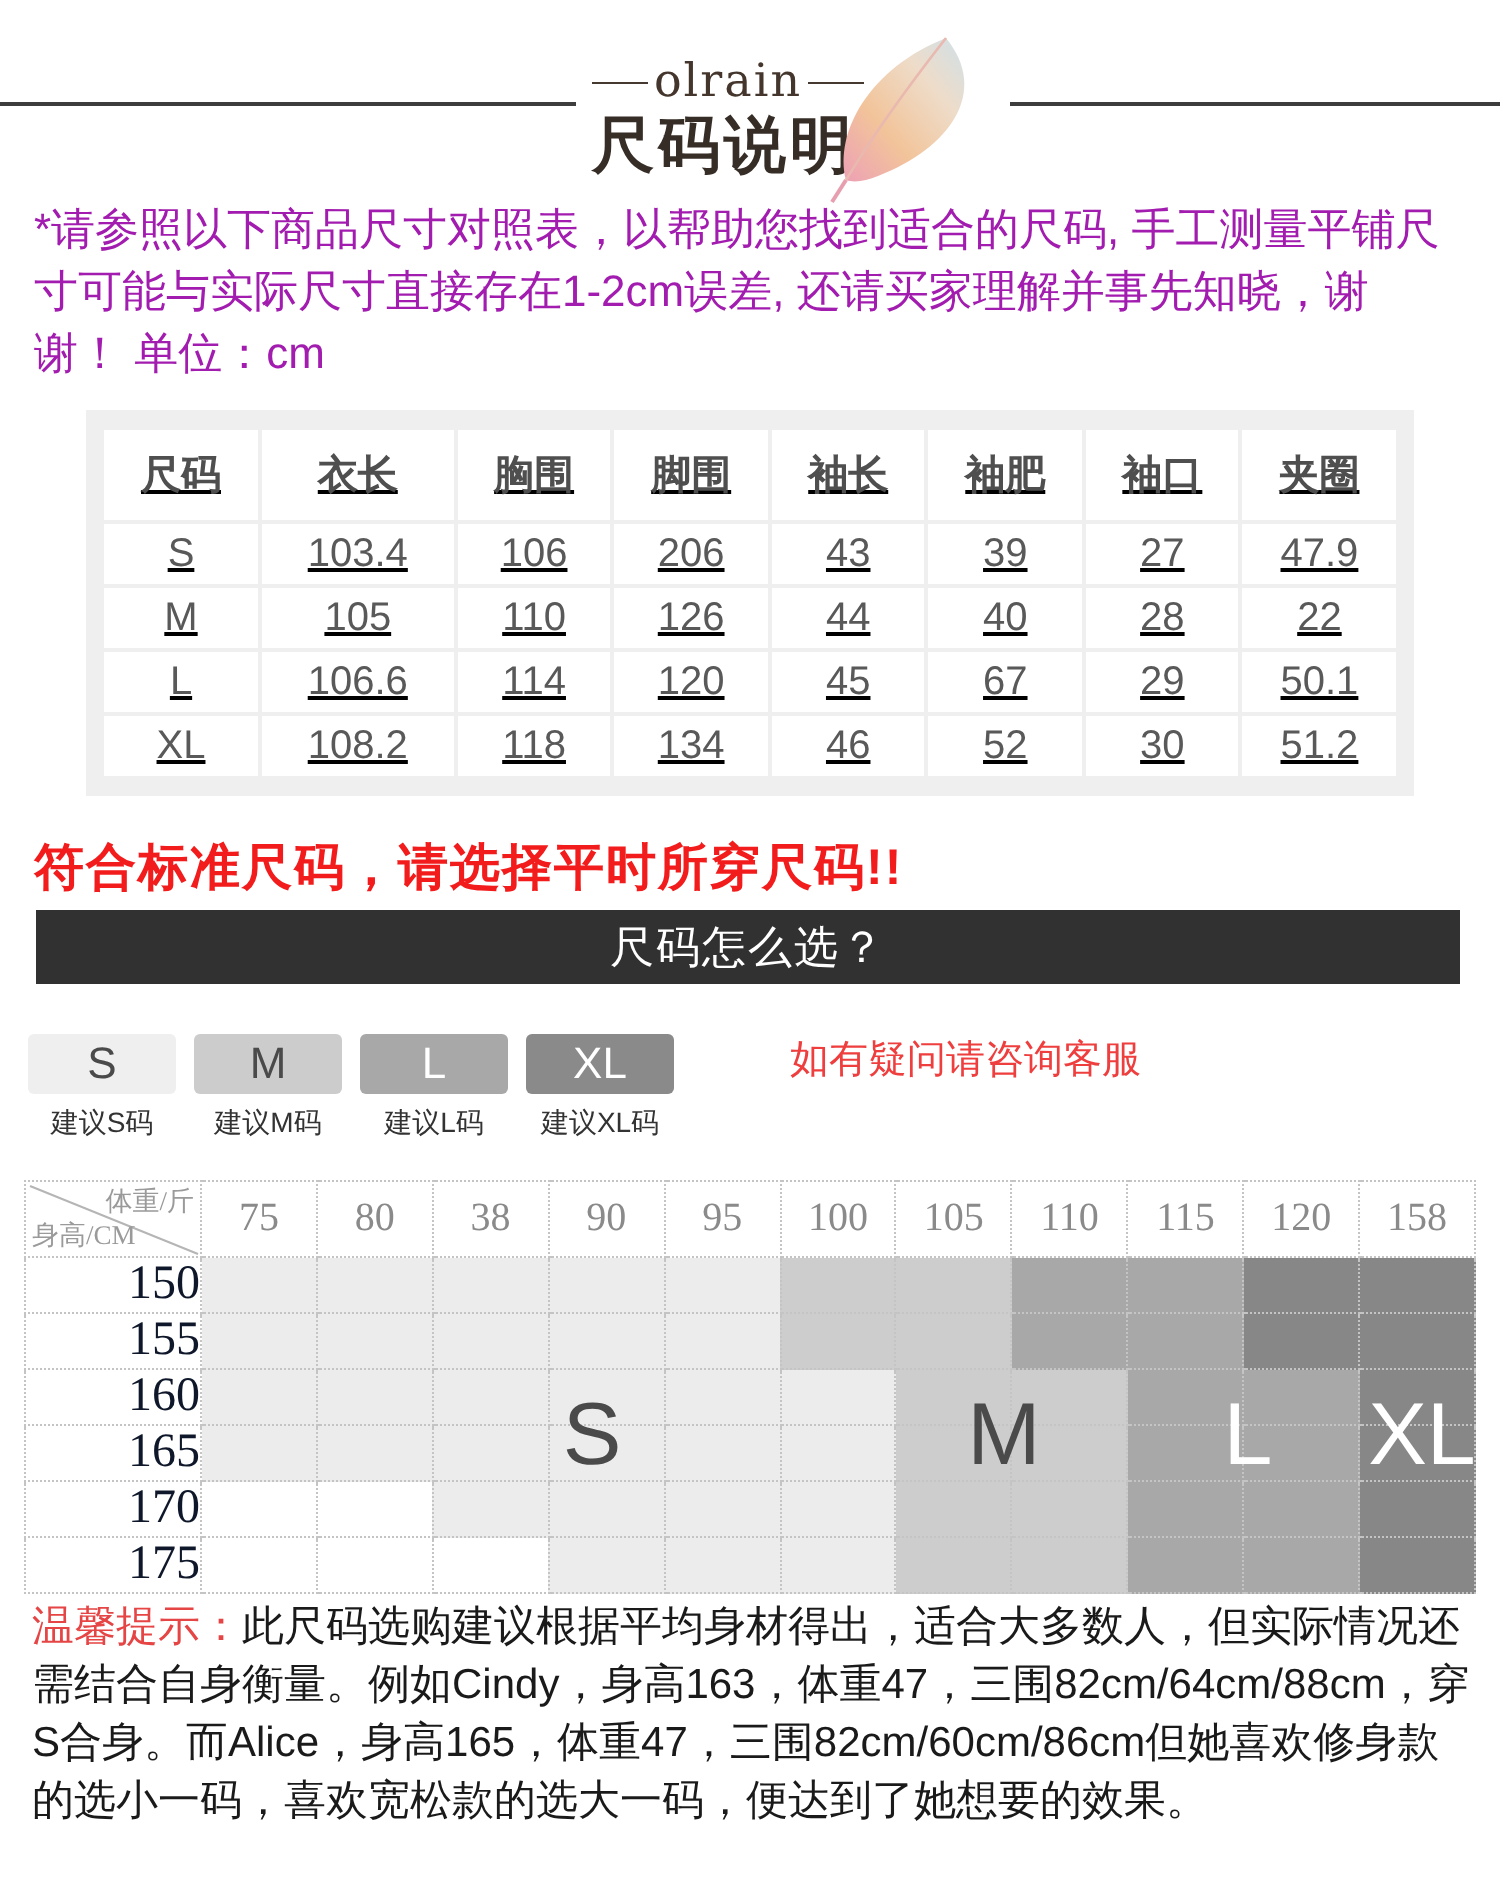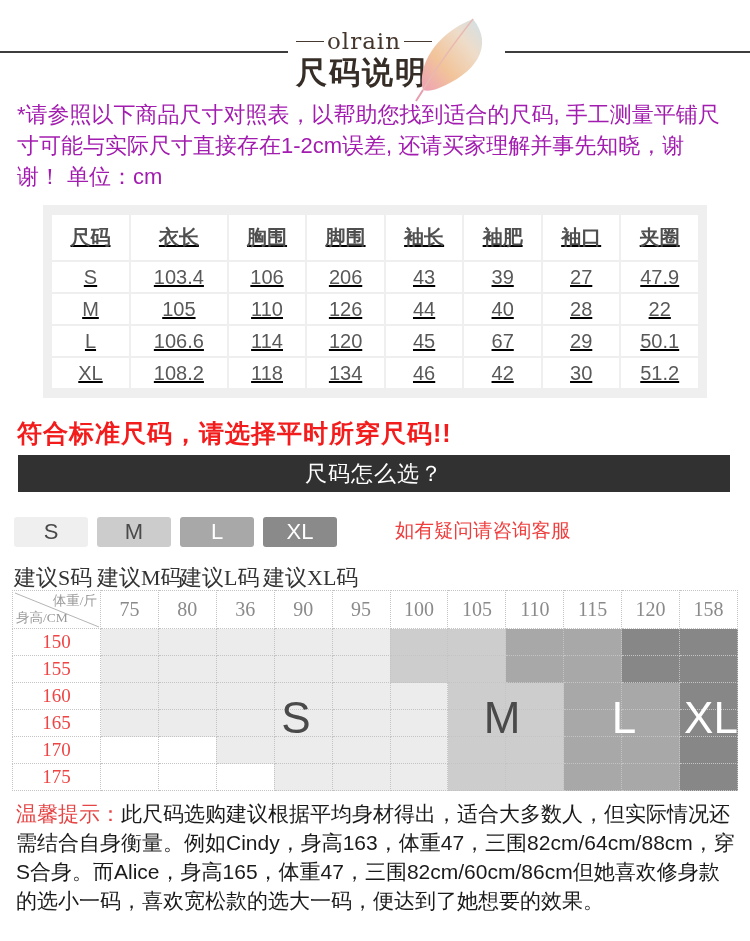--- a/index.html
+++ b/index.html
@@ -28,33 +28,33 @@
   .size-table th:first-child, .size-table td:first-child { width:77px; }
 
   .std-note { position:absolute; left:17px; top:417px; font-size:25px; font-weight:bold; color:#f21c1c; letter-spacing:1px; }
 
   .banner { position:absolute; left:18px; top:455px; width:712px; height:37px; background:#313131; color:#ffffff; font-size:22px; text-align:center; line-height:37px; letter-spacing:1px; }
 
   
   .suggestions { position:absolute; left:14px; top:517px; display:flex; gap:9px; }
   .sg-item { width:74px; text-align:center; }
   .swatch { width:74px; height:30px; border-radius:3px; font-size:22px; line-height:30px; text-align:center; }
-  .sw-label { margin-top:16px; font-size:22px; color:#333333; white-space:nowrap;font-family:Liberation Serif, serif; }
+  .sw-label { margin-top:6px; font-size:14px; color:#333333; white-space:nowrap; }
   .note-red { position:absolute; left:395px; top:516px; font-size:19.5px; line-height:28px; color:#ee3e3e; }
 
   
   .matrix { position:absolute; left:12px; top:590px; width:726px; }
   .matrix-t { width:726px; border-collapse:collapse; table-layout:fixed;font-family:Liberation Serif, serif; }
   .matrix-t th, .matrix-t td { border:1px dotted #c4c4c4; }
   .mx-corner { width:88px; height:38px; position:relative; }
   .mx-corner svg { position:absolute; left:0; top:0; }
   .mx-corner .ct { position:absolute; right:3px; top:1px; font-size:13.5px; color:#9a9a9a; font-weight:normal; }
   .mx-corner .cb { position:absolute; left:3px; bottom:1px; font-size:13.5px; color:#9a9a9a; font-weight:normal; }
   .mx-colh { height:38px; font-size:20px; font-weight:normal; color:#8a8a8a; text-align:center; background:#fff; }
-  .mx-rowh { height:27px; font-size:19px; font-weight:normal; color:#ef4444; text-align:center; background:#fff; }
+  .mx-rowh { height:27px; font-size:24px; font-weight:normal; color:#0f172a; text-align:right; background:#fff; }
   .mx-ov { position:absolute; transform:translate(-50%,-50%); font-size:44px; line-height:1; }
 
   
   .footer-note { position:absolute; left:16px; top:799px; width:724px; font-size:21px; line-height:29px; color:#1a1a1a; word-break:break-all; }
   .footer-note .red { color:#e64545; }
 </style>
 </head>
 <body>
 
 <div class="page">
@@ -129,21 +129,21 @@
             <td>67</td>
             <td>29</td>
             <td>50.1</td>
           </tr>
           <tr>
             <td>XL</td>
             <td>108.2</td>
             <td>118</td>
             <td>134</td>
             <td>46</td>
-            <td>42</td>
+            <td>52</td>
             <td>30</td>
             <td>51.2</td>
           </tr>
         </tbody>
     </table>
   </div>
 
   <div class="std-note">符合标准尺码，请选择平时所穿尺码!!</div>
 
   <div class="banner">尺码怎么选？</div>
@@ -176,21 +176,21 @@
         <tr id="mx-head">
           <th class="mx-corner">
             <svg width="88" height="38">
                 <line x1="2" y1="2" x2="86" y2="36" stroke="#b5b5b5" stroke-width="1"></line>
               </svg>
             <span class="ct">体重/斤</span>
             <span class="cb">身高/CM</span>
           </th>
         <th class="mx-colh">75</th>
             <th class="mx-colh">80</th>
-            <th class="mx-colh">36</th>
+            <th class="mx-colh">38</th>
             <th class="mx-colh">90</th>
             <th class="mx-colh">95</th>
             <th class="mx-colh">100</th>
             <th class="mx-colh">105</th>
             <th class="mx-colh">110</th>
             <th class="mx-colh">115</th>
             <th class="mx-colh">120</th>
             <th class="mx-colh">158</th>
           </tr>
       </thead>

